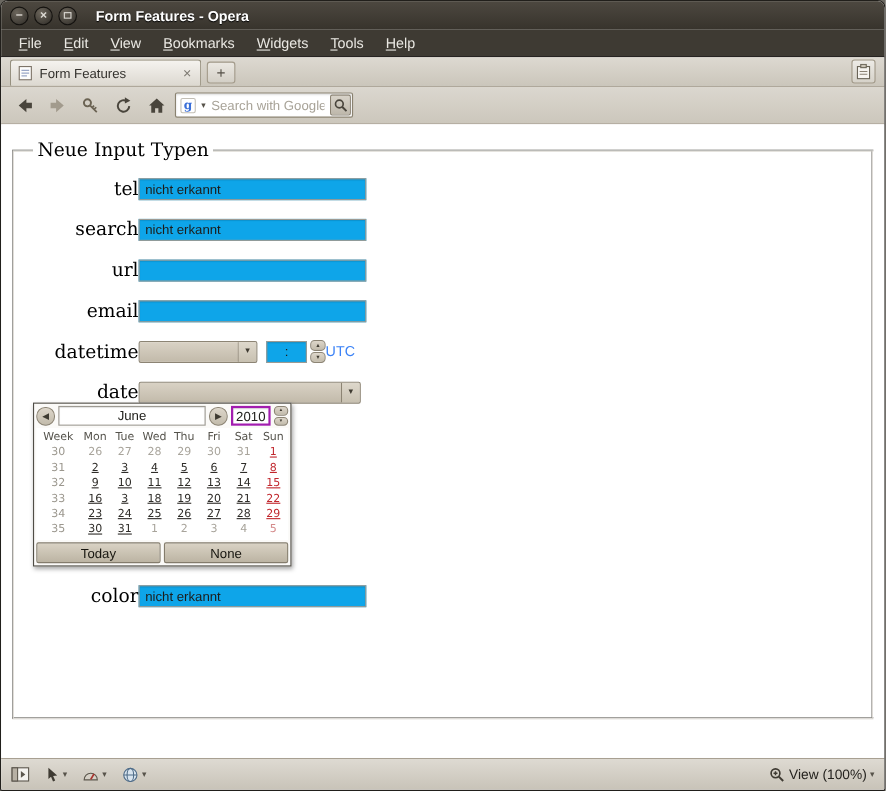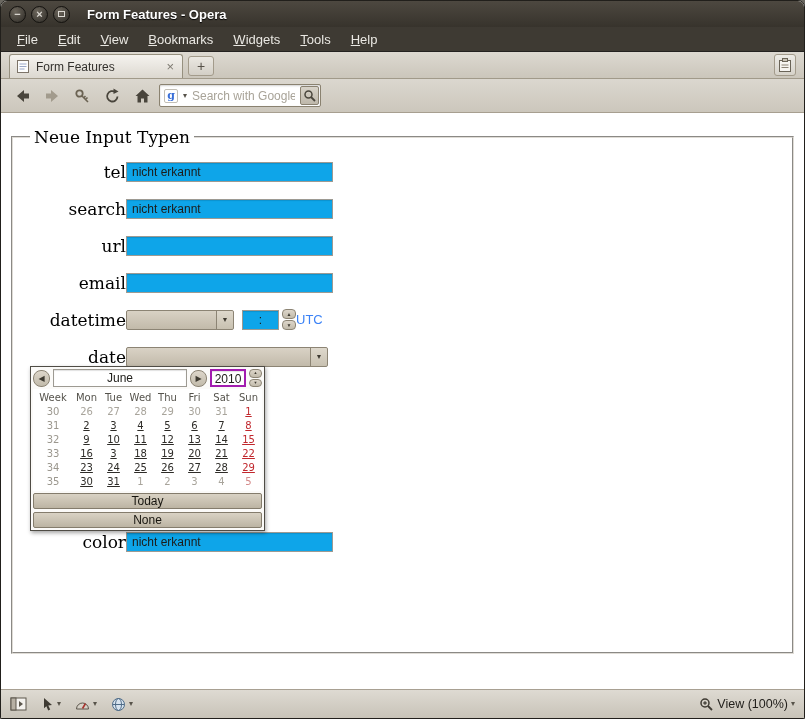--- a/index.html
+++ b/index.html
@@ -105,21 +105,21 @@
                   justify-content:center; line-height:1; }
   .cal-grid { display:grid; grid-template-columns:40px repeat(7,27px); background:#fff; padding:2px 0; }
   .cal-cell { height:14px; font-size:10px; line-height:14px; text-align:center;
               font-family:"DejaVu Sans","Liberation Sans",sans-serif; }
   .cal-colhead { color:#55534c; }
   .cal-weeknum { color:#9b978e; }
   .day-cur { color:#2e2c28; text-decoration:underline; }
   .day-sun { color:#c1272d; text-decoration:underline; }
   .day-out { color:#a8a49b; }
   .day-sunout { color:#d48a8a; }
-  .cal-footer { display:flex; gap:3px; margin-top:2px;flex-direction:column; }
+  .cal-footer { display:flex; gap:3px; margin-top:2px; }
   .cal-btn { flex:1; height:19px; background:linear-gradient(#d9d2c4,#bcb4a3); border:1px solid #847c6c;
              border-radius:2px; font-size:12px; color:#17150f; display:flex; align-items:center; justify-content:center; }
 
   
   .numinput { width:187px; }
   .rangetrack { position:relative; width:196px; height:4px; background:#c9c3b8; border:1px solid #8f897c;
                 border-radius:2px; margin-left:5px; }
   .rangethumb { position:absolute; left:66%; top:-6px; width:9px; height:15px;
                 background:linear-gradient(90deg,#efece6,#c6c0b4); border:1px solid #6f695d; border-radius:4px; }
 

